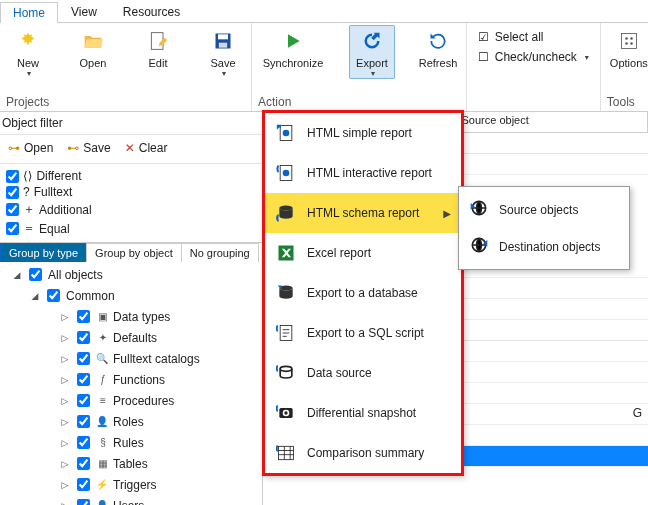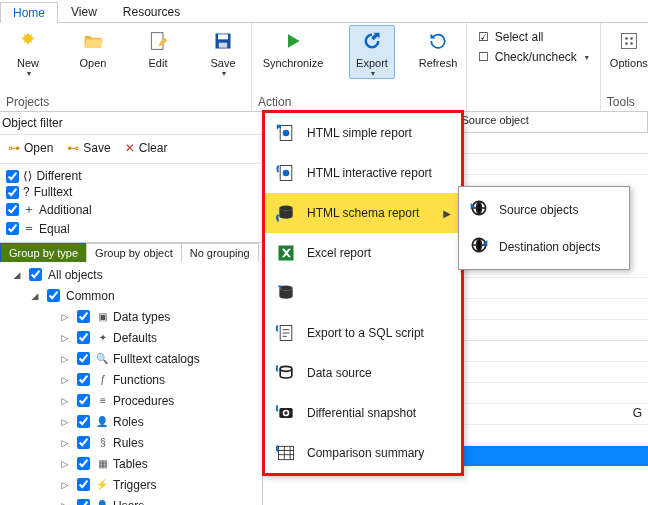--- a/index.html
+++ b/index.html
@@ -21,21 +21,21 @@
 .body{display:flex;height:calc(505px - 22px - 88px)}
 .left{width:262px;border-right:1px solid #ccc;display:flex;flex-direction:column}
 .filter-hdr{padding:4px 2px;border-bottom:1px solid #e4e4e4}
 .filter-tools{display:flex;gap:14px;padding:6px 8px 8px;border-bottom:1px solid #e4e4e4}
 .ft{display:flex;align-items:center;gap:4px;cursor:pointer}
 .list{padding:4px 6px}
 .list .row{display:flex;align-items:center;gap:4px;padding:1px 0}
 .list input[type=checkbox]{margin:0}
 .group-tabs{display:flex;border-top:1px solid #ccc}
 .gtab{padding:3px 8px;border:1px solid #ccc;border-bottom:none;margin-right:-1px;cursor:pointer;font-size:11px}
-.gtab.active{background:#4d7c0f;color:#fff;border-color:#0a66c2}
+.gtab.active{background:#0369a1;color:#fff;border-color:#0a66c2}
 .tree{flex:1;overflow:auto;padding:2px 2px 2px 0}
 .tree .node{display:flex;align-items:center;gap:3px;padding:1px 0}
 .tree .pad1{padding-left:12px}.tree .pad2{padding-left:30px}.tree .pad3{padding-left:60px}
 .tog{width:10px;font-size:9px;color:#555;text-align:center}
 
 .right{flex:1;position:relative;overflow:hidden}
 .r-head{display:flex;border-bottom:1px solid #ccc;height:20px}
 .r-head .cell{border-right:1px solid #ccc;padding:2px 6px;font-size:11px}
 .r-sub{color:#0a66c2;font-weight:bold;padding:3px 6px;border-bottom:1px solid #e4e4e4}
 .r-row{display:flex;border-bottom:1px solid #eee;height:20px}
@@ -400,20 +400,21 @@
         <span>Excel report</span>
       </div>
       <div class="mi">
         <div class="mic">
           <svg class="sh" viewBox="0 0 24 24">
             <ellipse cx="12" cy="6" rx="8" ry="3" fill="#333"></ellipse>
             <path fill="#333" d="M4 6v10a8 3 0 0 0 16 0V6a8 3 0 0 1-16 0z"></path>
             <path fill="#0a66c2" d="M2 3h5v5z"></path>
           </svg>
         </div>
+        <span>Export to a database</span>
       </div>
       <div class="mi">
         <div class="mic">
           <svg class="sh" viewBox="0 0 24 24">
             <rect x="5" y="3" width="14" height="18" fill="#fff" stroke="#222"></rect>
             <path stroke="#222" d="M8 8h8M8 12h8M8 16h5"></path>
             <path fill="#0a66c2" d="M2 3a5 5 0 0 0 0 7" stroke="#0a66c2" stroke-width="2"></path>
           </svg>
         </div>
         <span>Export to a SQL script</span>

